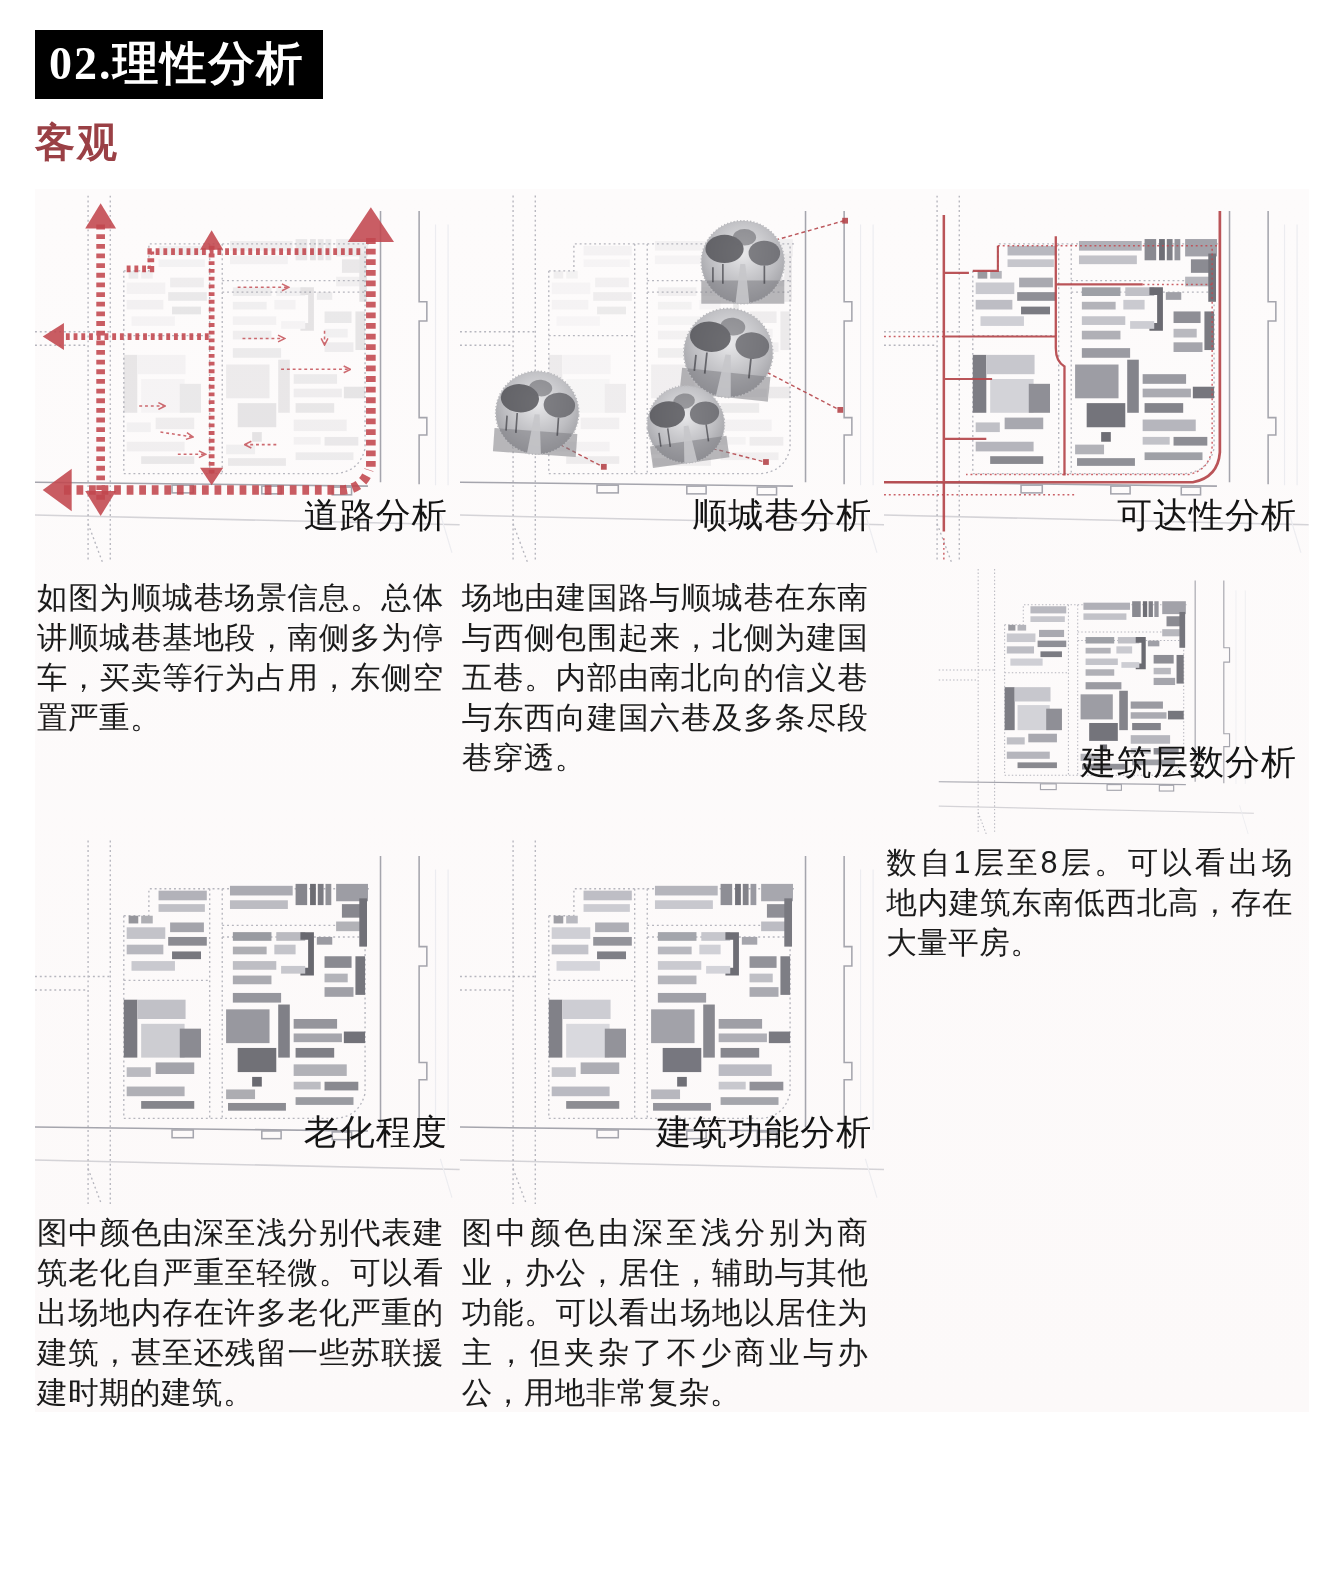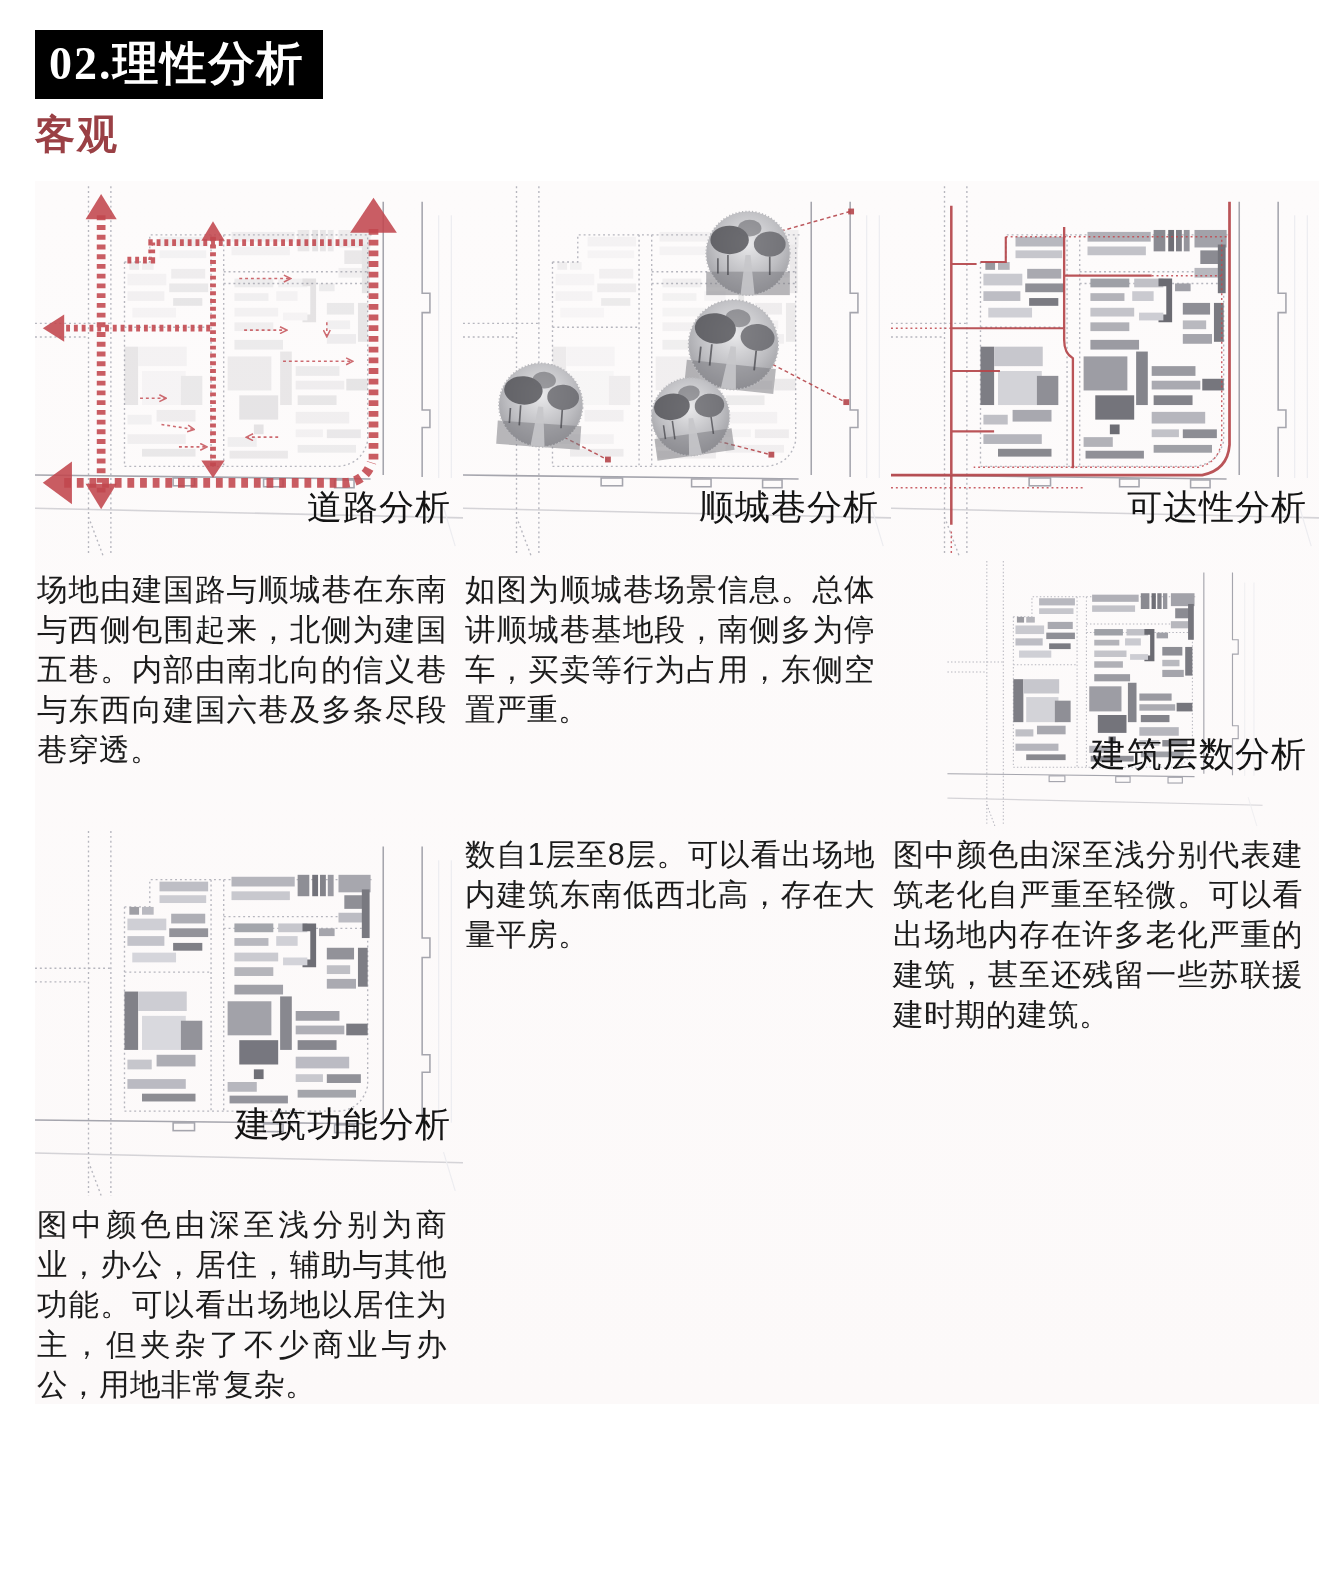--- a/index.html
+++ b/index.html
@@ -3,35 +3,35 @@
 <meta charset="utf-8">
 <style>
   html,body{margin:0;padding:0;}
   body{
     width:1339px;height:1575px;
     background:#ffffff;
     font-family:"Liberation Sans", sans-serif;
     color:#1b1b1b;
     overflow:hidden;
   }
-  .page{width:1339px;height:1575px;box-sizing:border-box;padding:30px 20px 0 35px;}
+  .page{width:1339px;height:1575px;box-sizing:border-box;padding:30px 30px 0 35px;}
   
   .title-box{
     display:inline-block;
     background:#000;
     color:#fff;
     font-family:"Liberation Serif", serif;
     font-weight:bold;
     font-size:46px;
     line-height:1;
     padding:11px 18px 12px 14px;
     letter-spacing:2px;
   }
   .subtitle{
-    margin-top:16px;
+    margin-top:24px;
     font-family:"Liberation Serif", serif;
     font-weight:bold;
     font-size:40px;
     line-height:1;
     color:#9a4045;
     letter-spacing:2px;
   }
   
   .content{
     margin-top:26px;
@@ -276,31 +276,40 @@
           <path d="M268 92 H340"></path>
           <path d="M340 55 V260 Q338 284 316 289 H85"></path>
           <path d="M0 146 H62"></path>
           <path d="M0 310 H200"></path>
           <path d="M62 355 V380"></path>
         </g>
       </svg>
       <figcaption class="map-label">可达性分析</figcaption>
     </figure>
 
+    <p class="desc">如图为顺城巷场景信息。总体讲顺城巷基地段，南侧多为停车，买卖等行为占用，东侧空置严重。</p>
     <p class="desc">场地由建国路与顺城巷在东南与西侧包围起来，北侧为建国五巷。内部由南北向的信义巷与东西向建国六巷及多条尽段巷穿透。</p>
-    <p class="desc">如图为顺城巷场景信息。总体讲顺城巷基地段，南侧多为停车，买卖等行为占用，东侧空置严重。</p>
 
     <figure class="panel row2">
       <svg class="map" viewBox="0 0 440 370">
         <use href="#streets"></use>
         <use href="#bldgs"></use>
       </svg>
       <figcaption class="map-label">建筑层数分析</figcaption>
     </figure>
 
+    <figure class="panel row2">
+      <svg class="map" viewBox="0 0 440 370">
+        <use href="#streets"></use>
+        <g style="filter:brightness(0.97)">
+            <use href="#bldgs"></use>
+          </g>
+      </svg>
+      <figcaption class="map-label">老化程度</figcaption>
+    </figure>
 
     <figure class="panel row2">
       <svg class="map" viewBox="0 0 440 370">
         <use href="#streets"></use>
         <g style="filter:brightness(1.03)">
             <use href="#bldgs"></use>
           </g>
       </svg>
       <figcaption class="map-label">建筑功能分析</figcaption>
     </figure>

